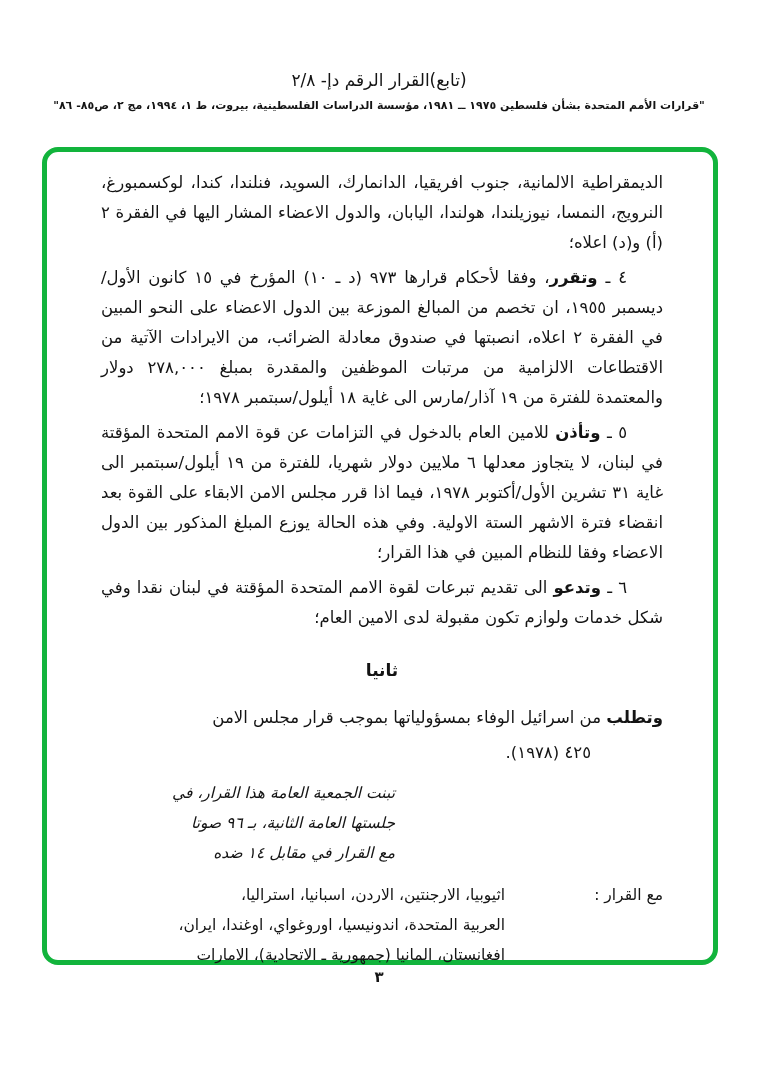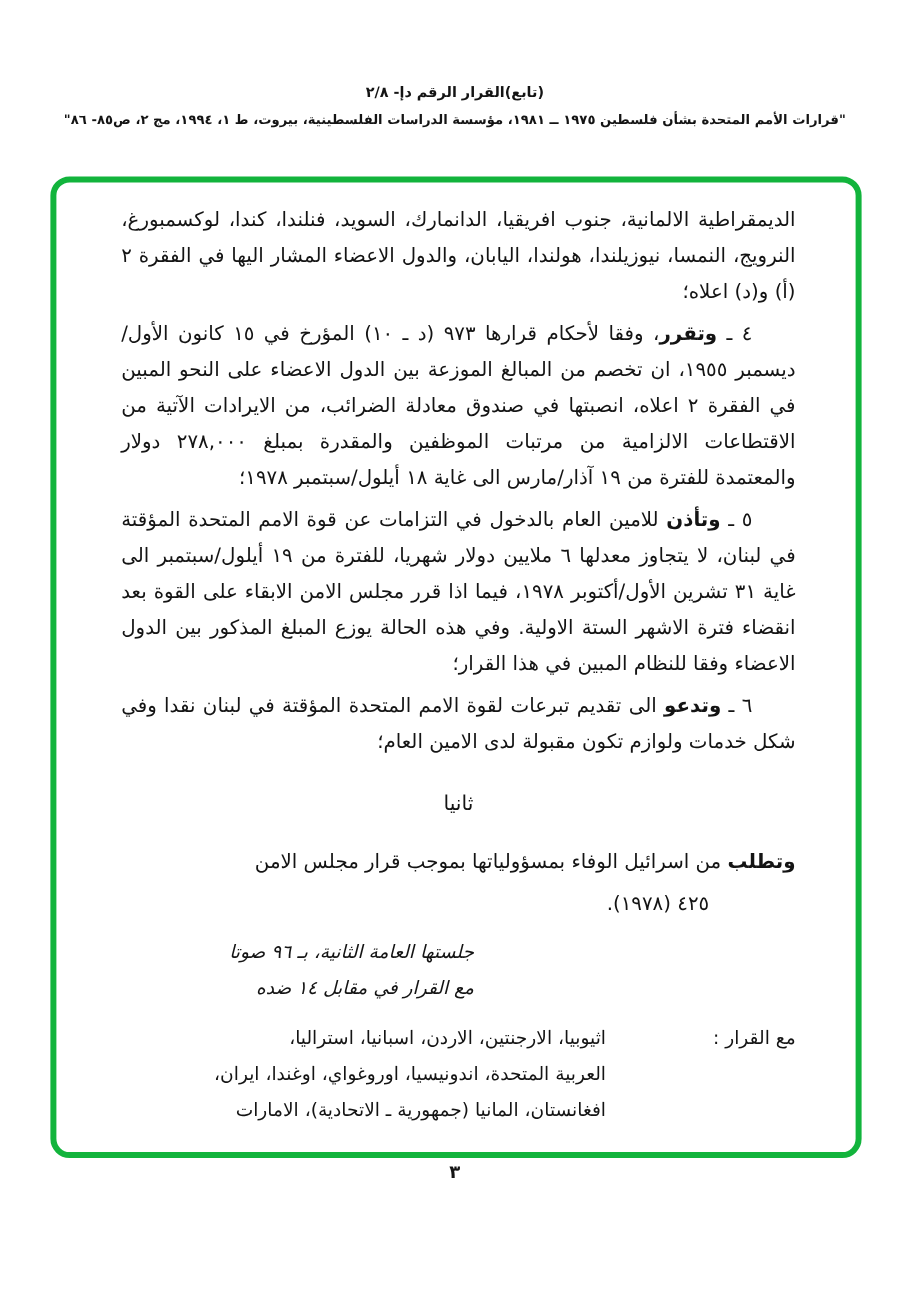--- a/index.html
+++ b/index.html
@@ -1,32 +1,32 @@
 <!DOCTYPE html>
 <html lang="ar"><head>
 <meta charset="utf-8">
 <style>
   html,body{margin:0;padding:0;}
   body{
     width:758px;height:1078px;position:relative;background:#ffffff;color:#141414;
     font-family:"DejaVu Sans",sans-serif;overflow:hidden;
   }
   .doc-header{position:absolute;top:70px;left:0;width:100%;text-align:center;direction:rtl;}
-  .doc-title{font-size:12px;font-weight:bold;letter-spacing:0;margin:0;}
+  .doc-title{font-size:17px;font-weight:normal;letter-spacing:0;margin:0;}
   .doc-citation{font-size:11px;font-weight:bold;margin-top:9px;padding:0 20px;}
   .res-box{
     position:absolute;left:42px;top:147px;width:676px;height:818px;box-sizing:border-box;
     border:5px solid #12b43c;border-radius:16px;
     padding:16px 50px 16px 54px;direction:rtl;
     font-size:16.5px;line-height:30px;text-align:justify;text-align-last:right;
   }
   p.body-para{margin:0 0 5px 0;}
   .pnum-indent{text-indent:36px;}
   .lead-word{font-weight:bold;}
-  .section-heading{text-align:center;text-align-last:center;font-weight:normal;font-size:17px;margin:22px 0 18px 0;}
+  .section-heading{text-align:center;text-align-last:center;font-weight:bold;font-size:17px;margin:22px 0 18px 0;}
   .demand-para{margin:0 0 0 100px;}
   .demand-ref{text-align:right;text-align-last:right;padding-right:72px;margin:0 0 6px 100px;}
   .adoption-block{margin:10px 268px 12px 0;font-style:italic;font-size:15.5px;}
   .adoption-line{text-align:right;text-align-last:right;white-space:nowrap;}
   .vote-row{display:flex;margin-top:12px;font-size:15.5px;}
   .vote-label{flex:0 0 158px;text-align:right;white-space:nowrap;}
   .vote-countries{flex:0 0 302px;}
   .country-line{text-align:right;text-align-last:right;white-space:nowrap;}
   .page-number{position:absolute;top:968px;left:0;width:100%;text-align:center;font-size:15px;font-weight:bold;}
 </style>
@@ -48,20 +48,21 @@
 
   <p class="body-para pnum-indent"><span>٦ ـ </span><span class="lead-word">وتدعو</span><span> الى تقديم تبرعات لقوة الامم المتحدة المؤقتة في لبنان نقدا وفي شكل خدمات ولوازم تكون مقبولة لدى الامين العام؛</span></p>
 
 
   <h2 class="section-heading">ثانيا</h2>
 
   <p class="body-para demand-para"><span class="lead-word">وتطلب</span><span> من اسرائيل الوفاء بمسؤولياتها بموجب قرار مجلس الامن</span></p>
   <div class="demand-ref">٤٢٥ (١٩٧٨).</div>
 
   <div class="adoption-block">
+    <div class="adoption-line">تبنت الجمعية العامة هذا القرار، في</div>
     <div class="adoption-line">جلستها العامة الثانية، بـ ٩٦ صوتا</div>
     <div class="adoption-line">مع القرار في مقابل ١٤ ضده</div>
   </div>
 
   <div class="vote-row">
     <div class="vote-label">مع القرار :</div>
     <div class="vote-countries">
       <div class="country-line">اثيوبيا، الارجنتين، الاردن، اسبانيا، استراليا،</div>
       <div class="country-line">العربية المتحدة، اندونيسيا، اوروغواي، اوغندا، ايران،</div>
       <div class="country-line">افغانستان، المانيا (جمهورية ـ الاتحادية)، الامارات</div>

